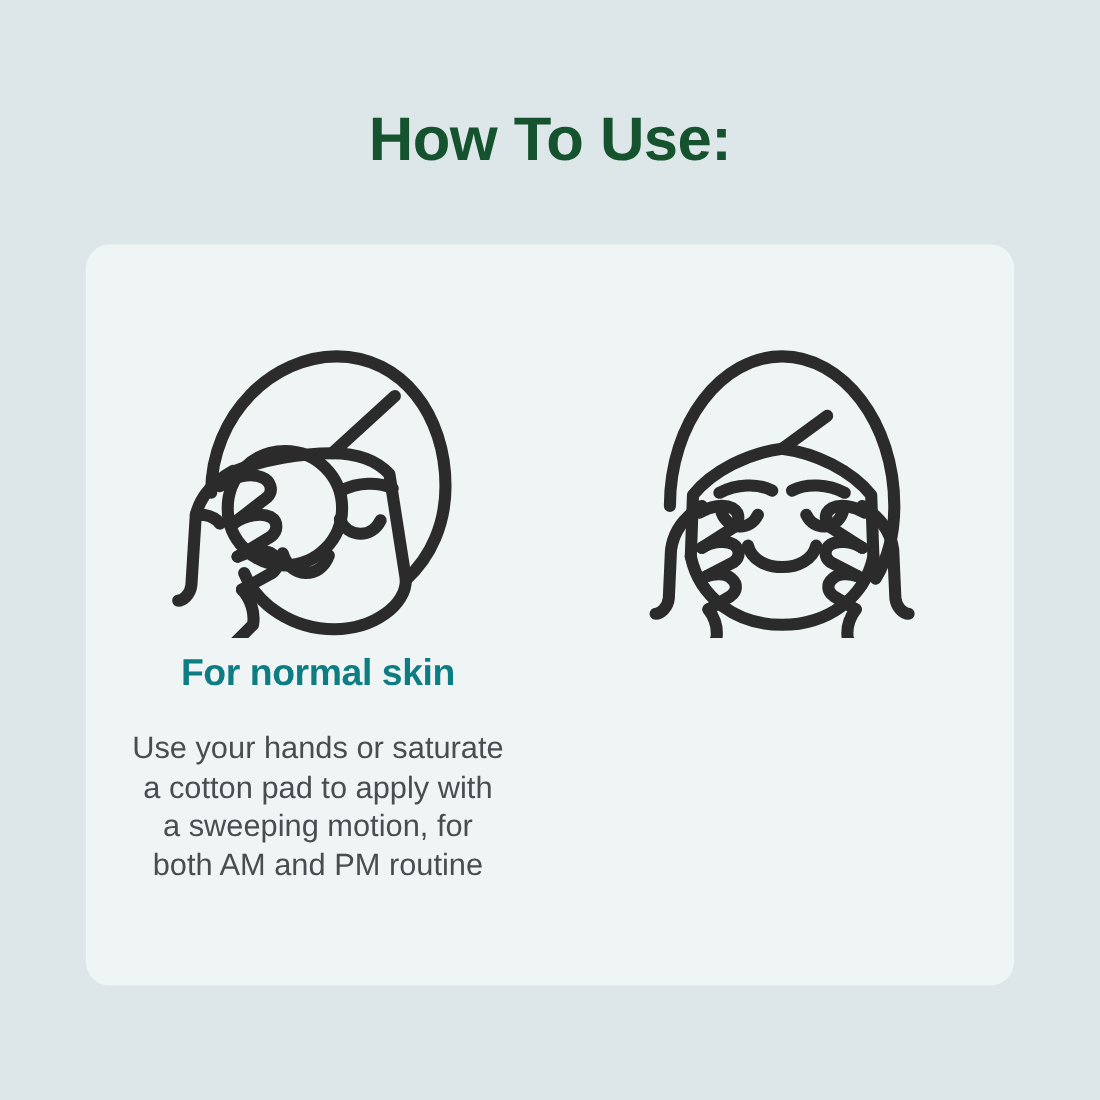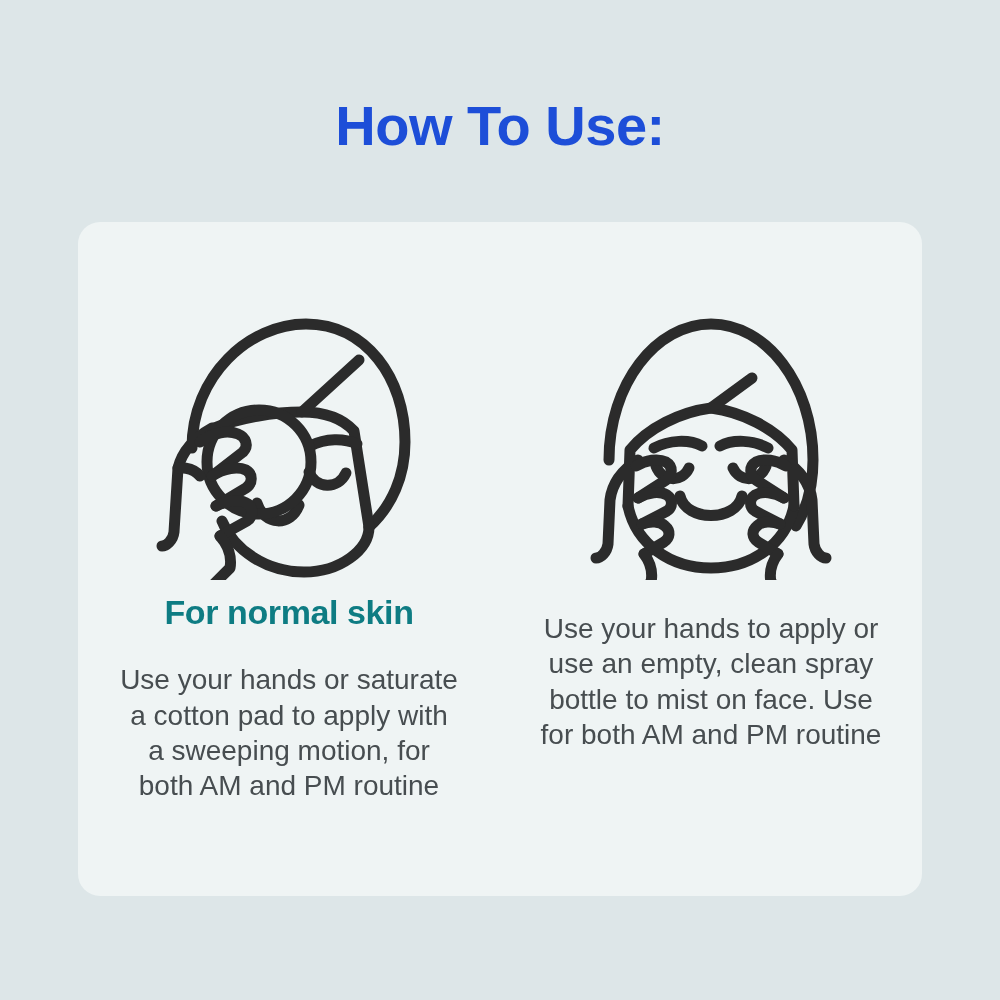--- a/index.html
+++ b/index.html
@@ -23,21 +23,21 @@
   .page-title {
     position: absolute;
     top: 98px;
     left: 0;
     width: 1000px;
     text-align: center;
     font-family: "Liberation Sans", sans-serif;
     font-size: 56px;
     font-weight: bold;
     letter-spacing: -0.5px;
-    color: #1d4ed8;
+    color: #14532d;
     line-height: 1;
   }
   .card {
     position: absolute;
     left: 78px;
     top: 222px;
     width: 844px;
     height: 674px;
     background: #eff4f4;
     border-radius: 22px;
@@ -162,18 +162,17 @@
             <path d="M66 224 C74 221 84 221 89 226 C95 231 94 238 88 242 L68 254"></path>
             <path d="M68 254 C74 262 77 272 75 282 L56 300"></path>
 
             <path d="M208 160 C224 170 234 184 236 200 L238 244 C239 252 245 258 250 258"></path>
             <path d="M210 166 C200 160 188 158 180 162 C173 166 173 175 180 180 L208 198"></path>
             <path d="M208 198 C198 192 186 191 179 195 C173 199 173 207 179 211 L204 224"></path>
             <path d="M204 224 C196 221 186 221 181 226 C175 231 176 238 182 242 L202 254"></path>
             <path d="M202 254 C196 262 193 272 195 282 L214 300"></path>
           </svg>
         </div>
-        <div class="col-body">Use your hands to apply or use an empty, clean spray bottle to mist on face. Use for both AM and PM routine</div>
       </div>
 
     </div>
   </div>
 </div>
 
 </body></html>

